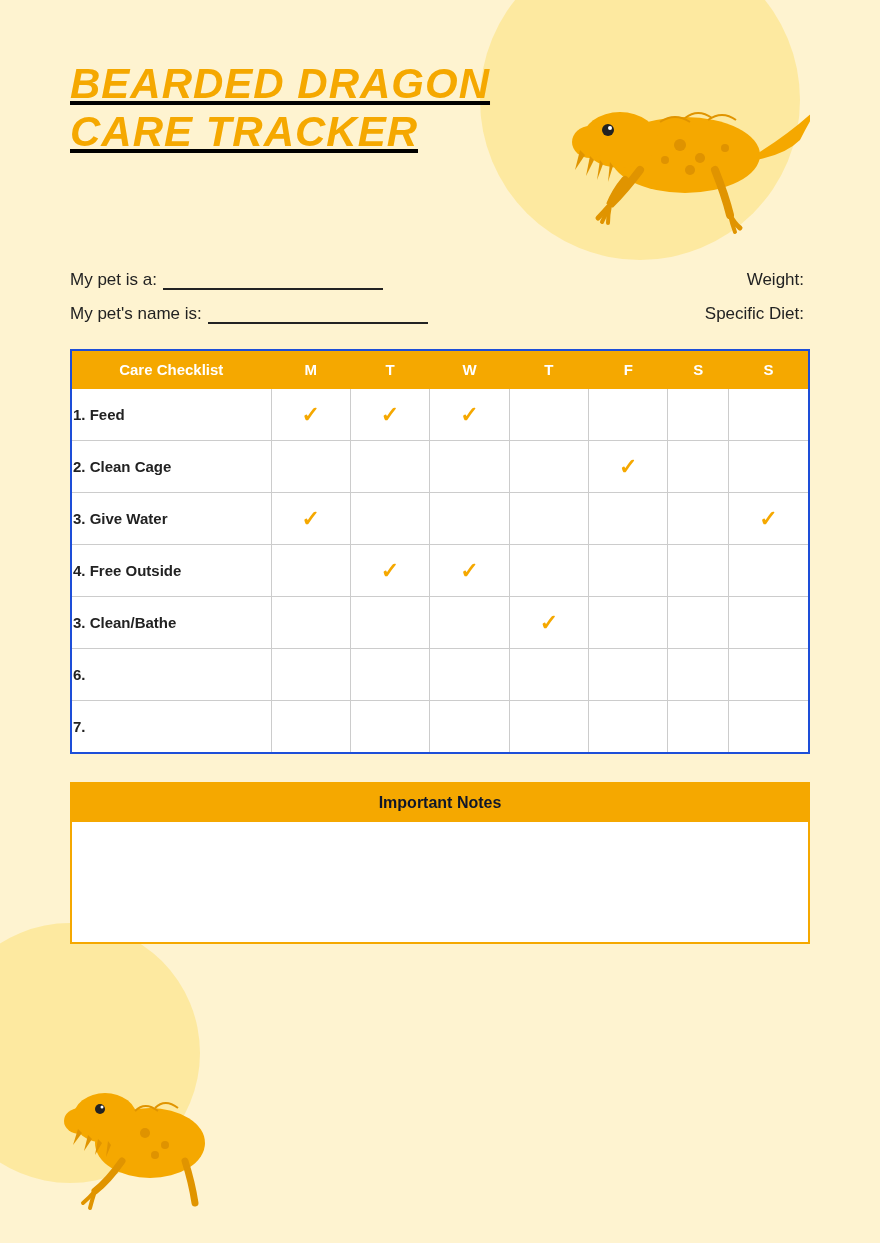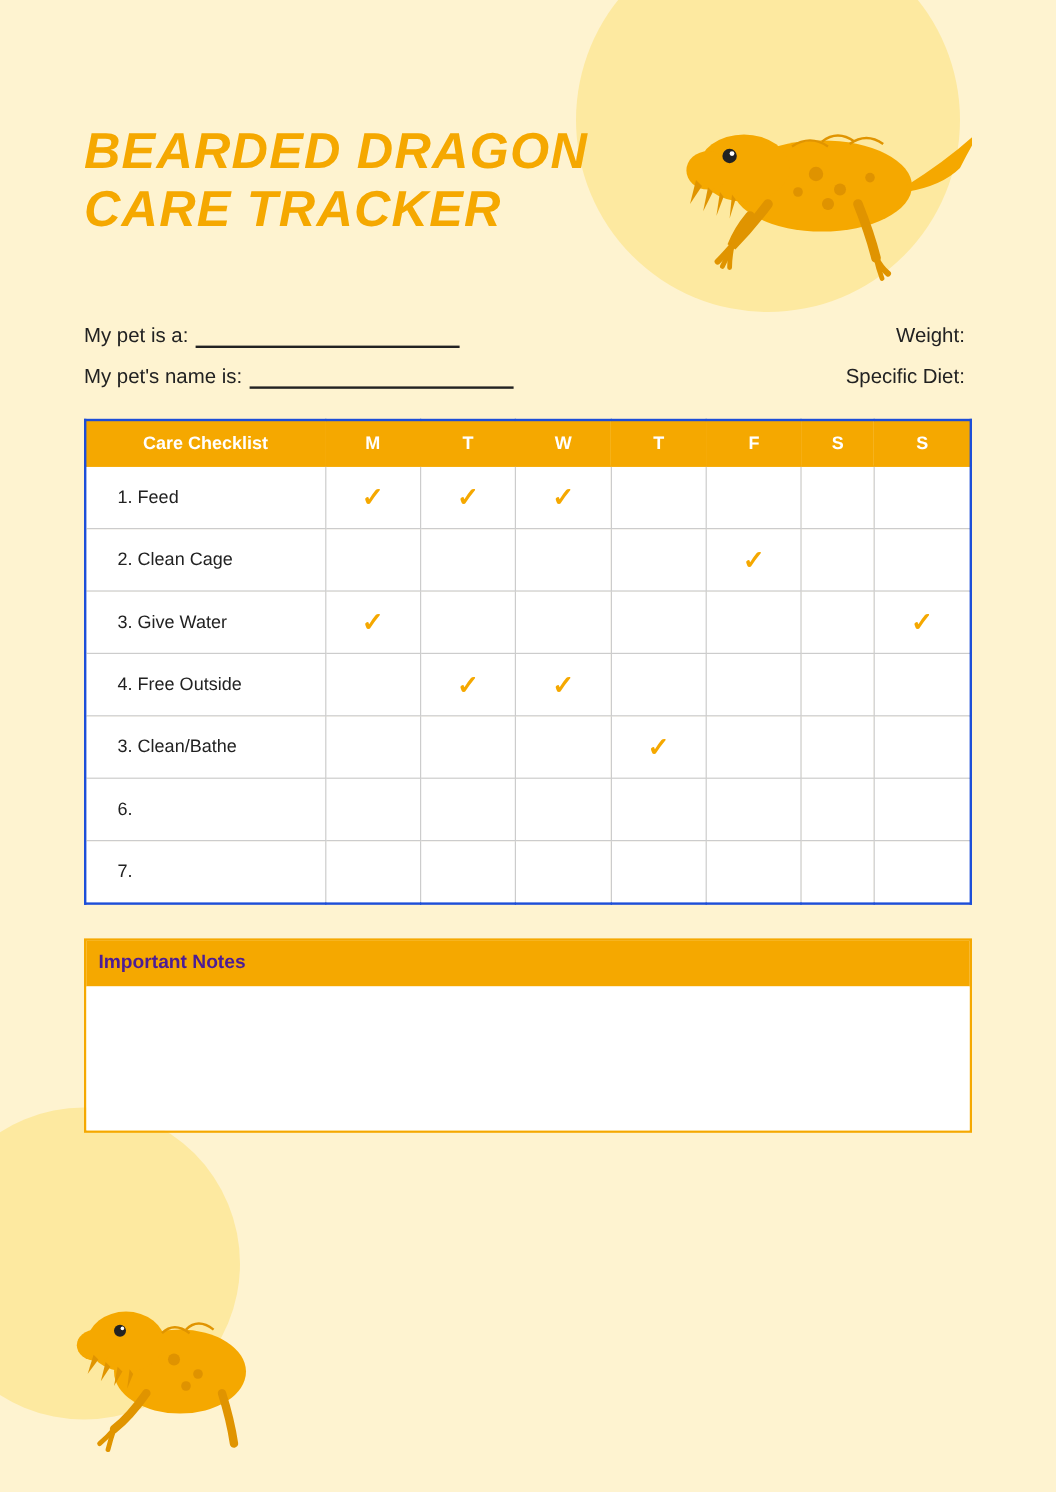--- a/index.html
+++ b/index.html
@@ -46,22 +46,23 @@
 
     .content {
       position: relative;
       z-index: 1;
     }
 
     
     .header {
       display: flex;
       justify-content: space-between;
-      align-items: center;
+      align-items: flex-start;
       margin-bottom: 30px;
+      text-decoration: underline;
     }
 
     .title-block {
       padding-top: 20px;
     }
 
     .main-title {
       font-size: 42px;
       font-weight: 900;
       color: #f5a800;
@@ -155,44 +156,45 @@
       padding: 10px 8px;
       text-align: center;
       font-size: 15px;
       color: #222;
       height: 52px;
       background: #fff;
     }
 
     .checklist-table td.task-cell {
       text-align: left;
-      padding-left: 26px;
+      padding-left: 1px;
       font-size: 15px;
       background: #fff;
+      font-weight: bold;
     }
 
     .checkmark {
       color: #f5a800;
       font-size: 22px;
       font-weight: bold;
     }
 
     
     .notes-section {
       width: 100%;
       border: 2px solid #f5a800;
       margin-bottom: 20px;
     }
 
     .notes-header {
       background: #f5a800;
-      color: #4c1d95;
+      color: #0f172a;
       font-weight: bold;
       font-size: 16px;
-      text-align: left;
+      text-align: center;
       padding: 10px;
     }
 
     .notes-body {
       background: #fff;
       height: 120px;
       padding: 10px;
     }
 
     

